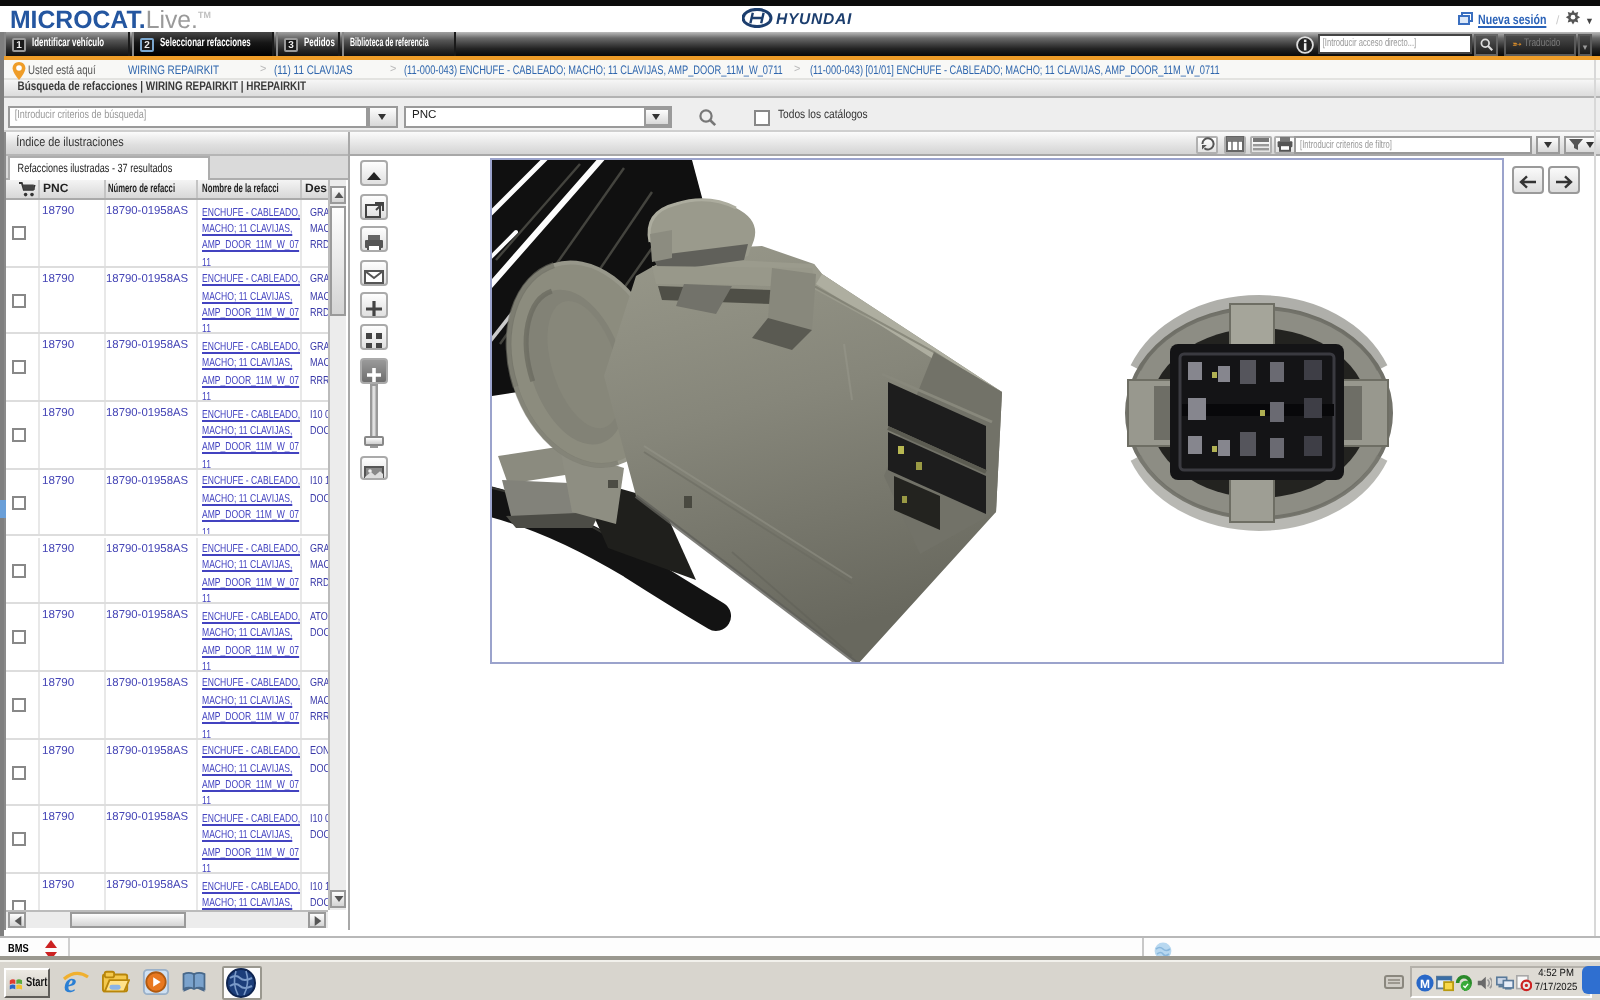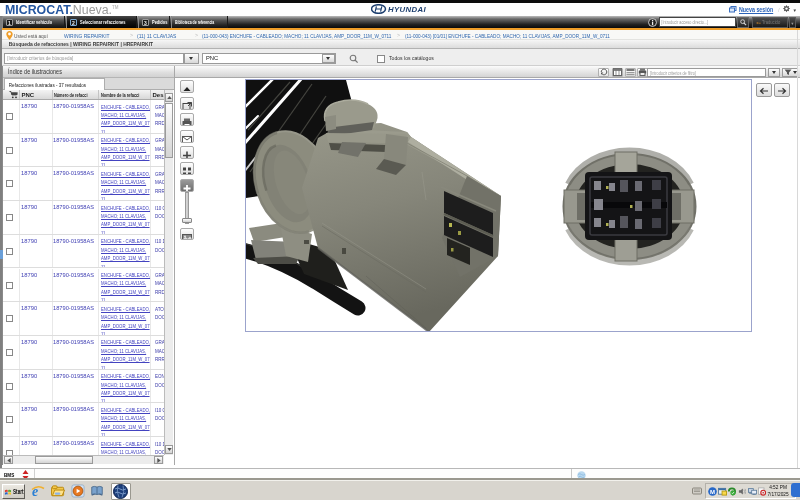--- a/index.html
+++ b/index.html
@@ -65,21 +65,21 @@
  border:1px solid;border-color:#fff #5f5d58 #5f5d58 #fff;display:flex;align-items:center;overflow:hidden}
 #start b{font-size:6.5px;color:#111;transform:scaleX(0.72);transform-origin:0 50%}
 .qitem{position:absolute;top:2px;width:14px;height:16px}
 #trayarea{left:705px;top:2px;width:91px;height:16px;border:1px solid;border-color:#b4b1aa #fff #fff #b4b1aa;background:#dedbd4;display:flex;align-items:center}
 #clock{position:absolute;left:767px;top:484px;width:24px;text-align:center;font-size:5.2px;line-height:7px;color:#111;transform:scaleX(0.92);transform-origin:0 0}
 #bluetab{left:791px;top:483px;width:9px;height:14px;background:#2f6fd0;border-radius:3px 0 0 3px}
 </style></head><body>
 <div id="page">
 <div class="abs" id="topblack"></div>
 <div class="abs" id="hdr">
- <div class="abs" id="logo">MICROCAT.<span class="lv">Nueva.</span><span class="tm">TM</span></div>
+ <div class="abs" id="logo">MICROCAT.<span class="lv">Live.</span><span class="tm">TM</span></div>
  <svg class="abs" style="left:371px;top:0.5px" width="64" height="10" viewBox="0 0 64 10">
    <ellipse cx="7.5" cy="5" rx="7" ry="4.3" fill="none" stroke="#1c3e6e" stroke-width="1.5"></ellipse>
    <path d="M5.4 2.4 L4.2 7.6 M10.8 2.4 L9.6 7.6 M4.6 5 L10.4 5" stroke="#1c3e6e" stroke-width="1.2" fill="none"></path>
    <text x="17" y="7.9" font-family="Liberation Sans" font-weight="bold" font-style="italic" font-size="7.8" letter-spacing="0.35" fill="#1c3e6e">HYUNDAI</text>
  </svg>
  <div class="abs" id="hdr-r">
    <svg width="8" height="7" viewBox="0 0 8 7" style="vertical-align:-1px">
           <rect x="2" y="0.5" width="5" height="4" fill="#fff" stroke="#3a6fc0"></rect>
           <rect x="0.5" y="2" width="5" height="4" fill="#dce8f8" stroke="#3a6fc0"></rect>
         </svg>

